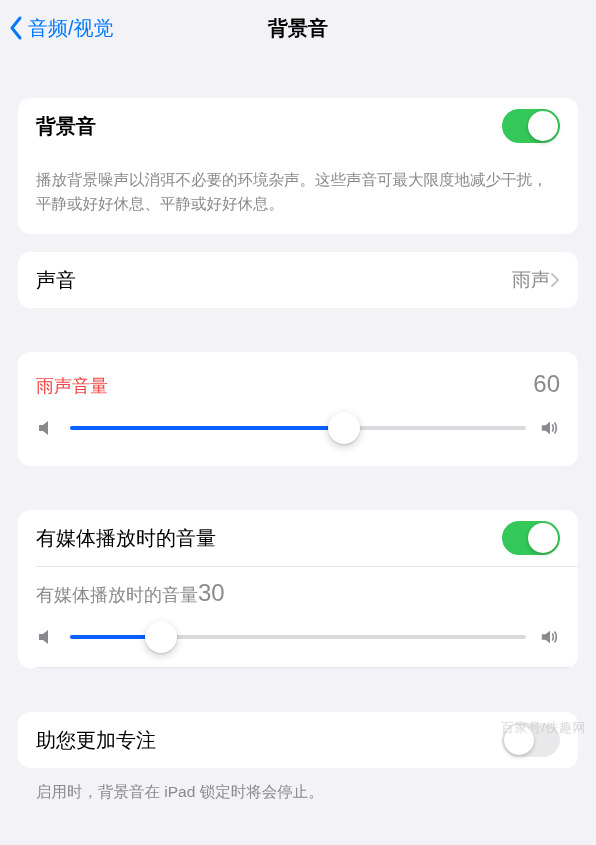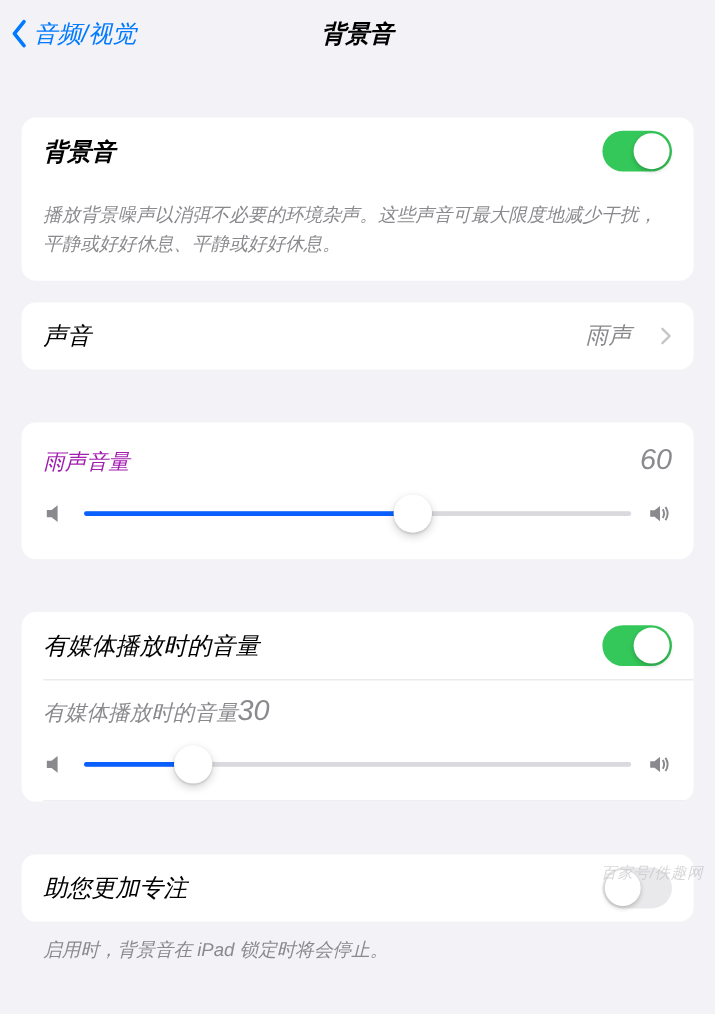--- a/index.html
+++ b/index.html
@@ -58,21 +58,21 @@
       padding: 0 18px;
     }
     .row.tall { min-height: 56px; }
     .row-label {
       font-size: 20px;
       color: #000;
     }
     .row-value-wrap {
       display: flex;
       align-items: center;
-      gap: 24px;
+      gap: 0;
       margin-left: 32px;
     }
     .row-value {
       font-size: 19px;
       color: #8a8a8e;
     }
     .row-num {
       font-size: 24px;
       color: #8a8a8e;
     }
@@ -163,39 +163,39 @@
       font-size: 19px;
       color: #007aff;
       cursor: pointer;
     }
     .subhead {
       display: flex;
       justify-content: space-between;
       align-items: baseline;
       padding: 18px 18px 0;
     }
-    .subhead .sublabel { font-size: 18px; color: #a21caf; }
+    .subhead .sublabel { font-size: 18px; color: #ef4444; }
     .subhead2 {
       display: flex;
       justify-content: flex-start;
       align-items: baseline;
       padding: 12px 18px 0;
     }
     .subhead2 .sublabel { font-size: 18px; color: #8a8a8e; }
     .watermark {
       position: absolute;
       right: 10px;
       bottom: 6px;
       font-size: 13px;
       color: #b9b9bd;
       opacity: .55;
       letter-spacing: .5px;
       font-family: Arial, sans-serif;
     }
-    .page { position: relative; width: 596px; height: 743px; font-style: italic; }
+    .page { position: relative; width: 596px; height: 743px; }
   </style>
 </head>
 <body>
 <div class="page">
 
 <div class="header">
   <div class="back">
     <svg viewBox="0 0 18 26">
       <path d="M12 3 L4 13 L12 23" fill="none" stroke="#007aff" stroke-width="3" stroke-linecap="round" stroke-linejoin="round"></path>
     </svg>

